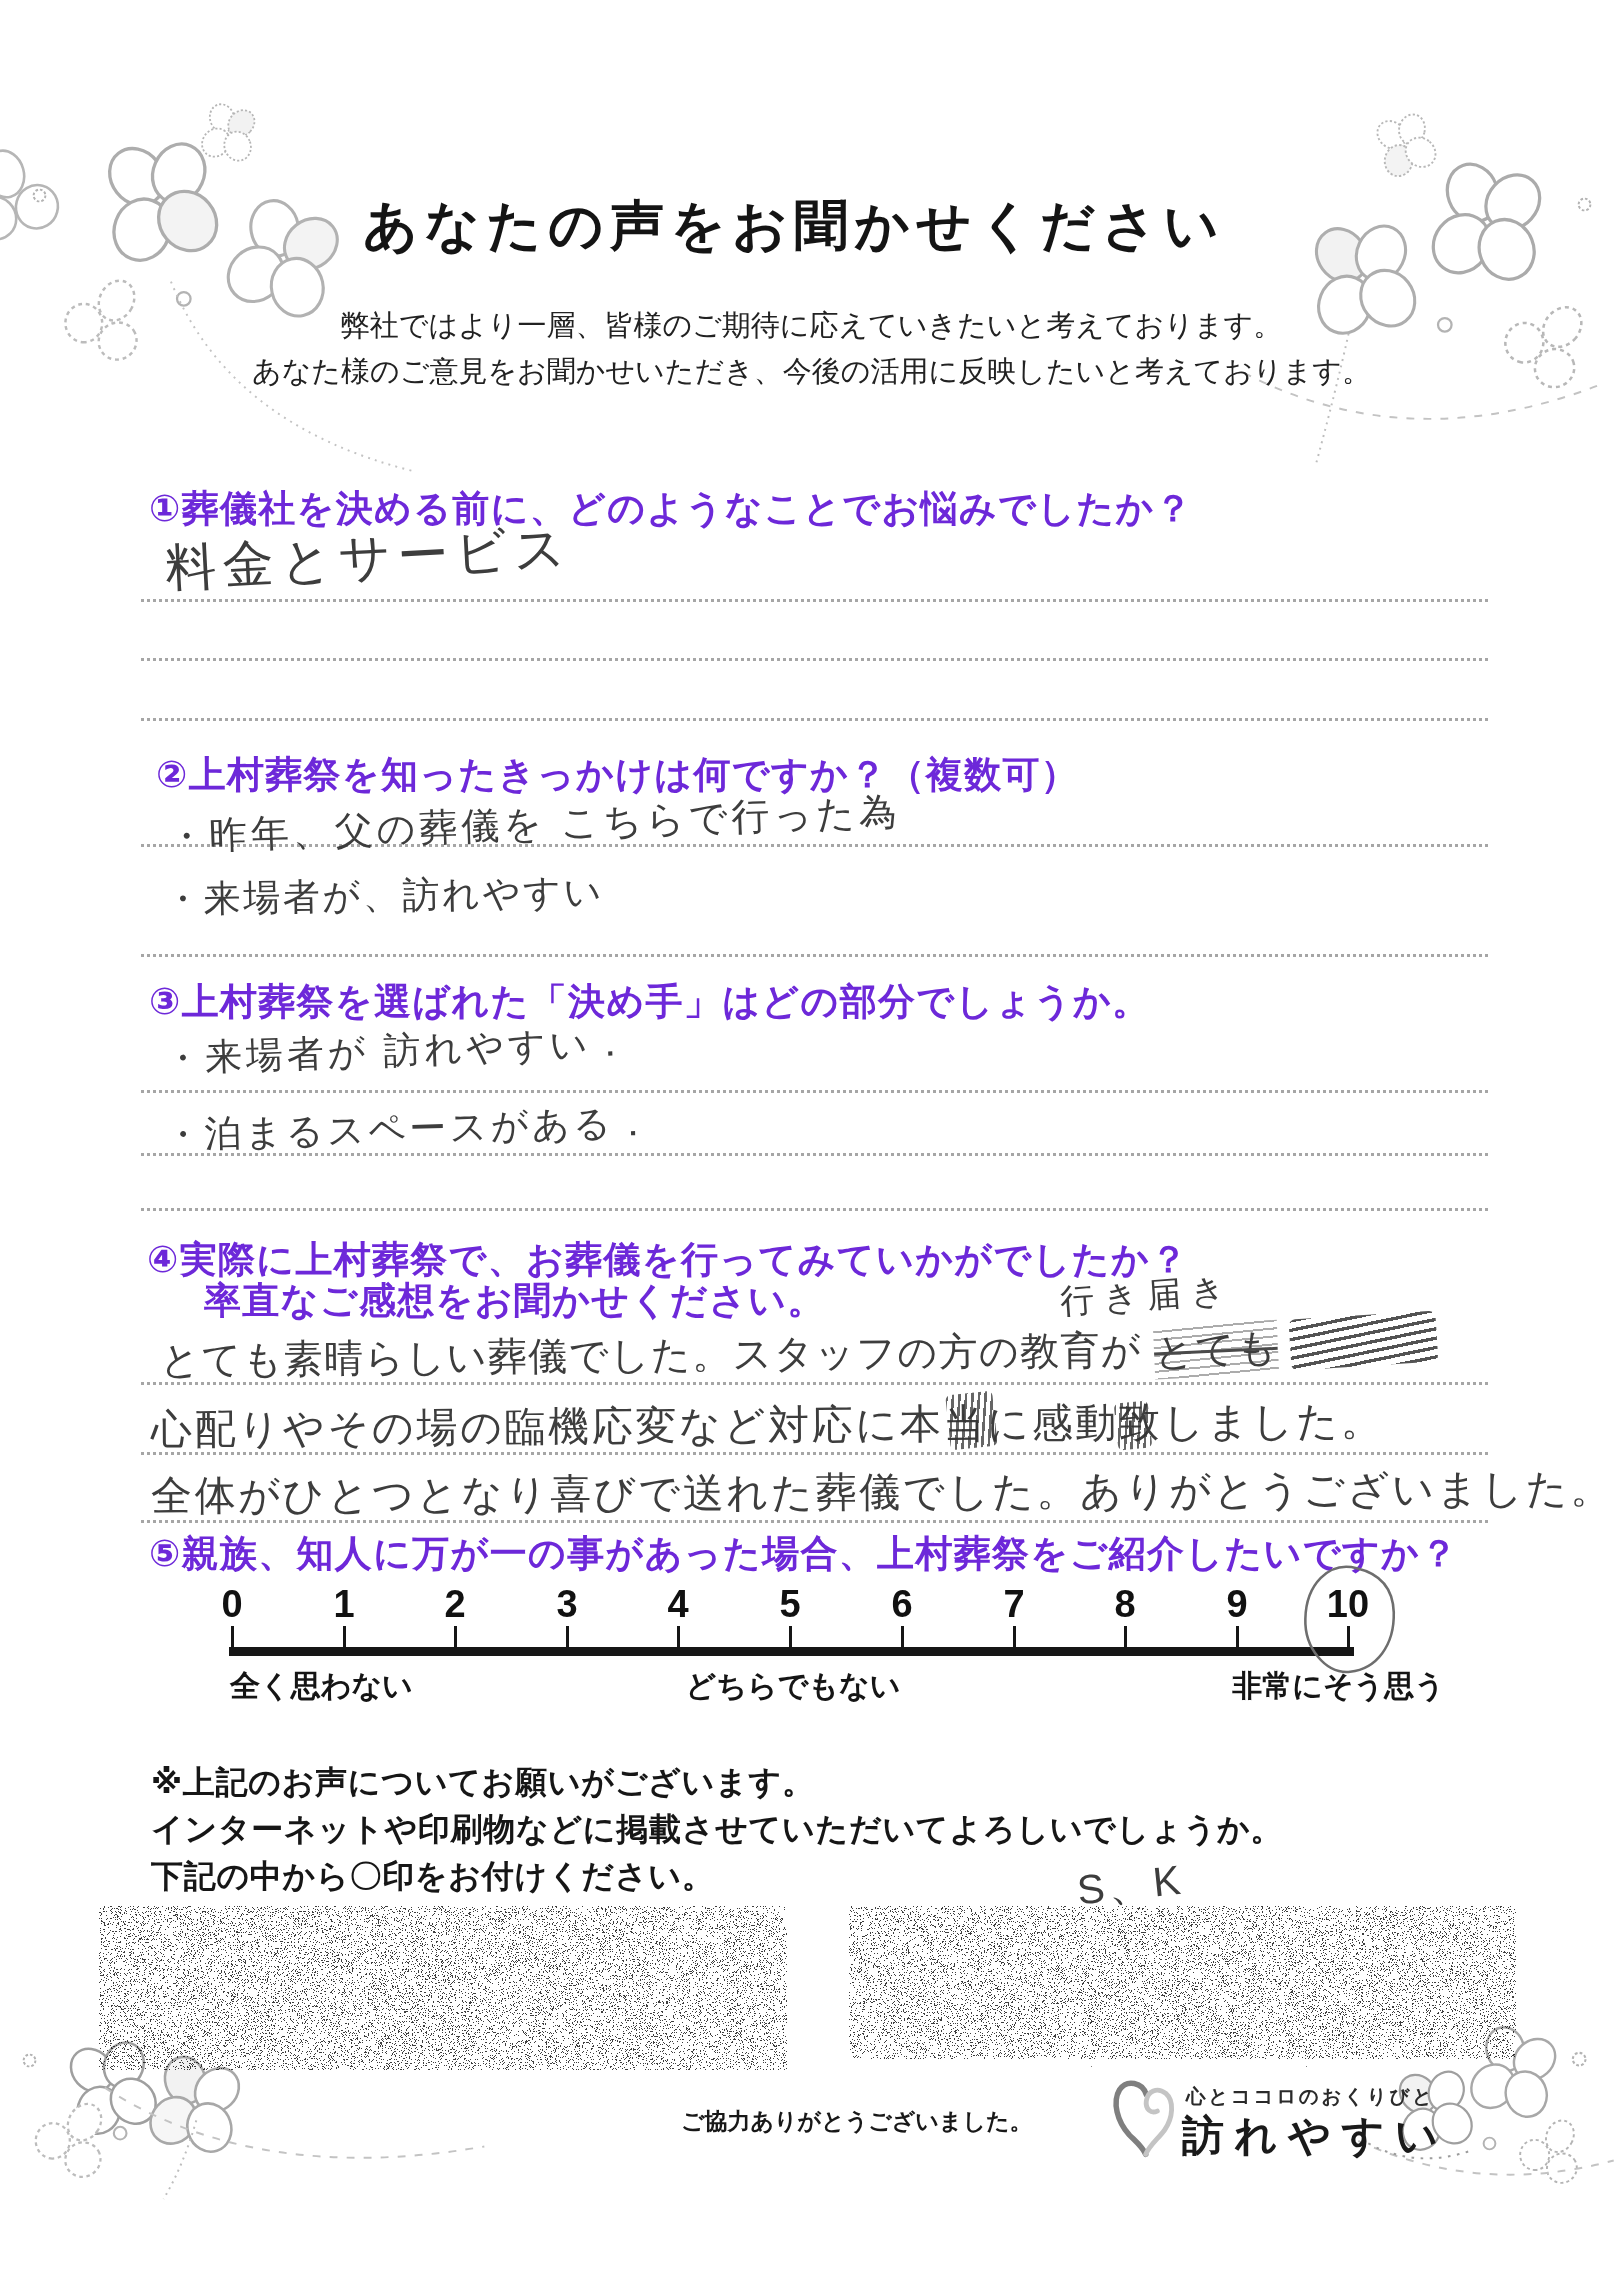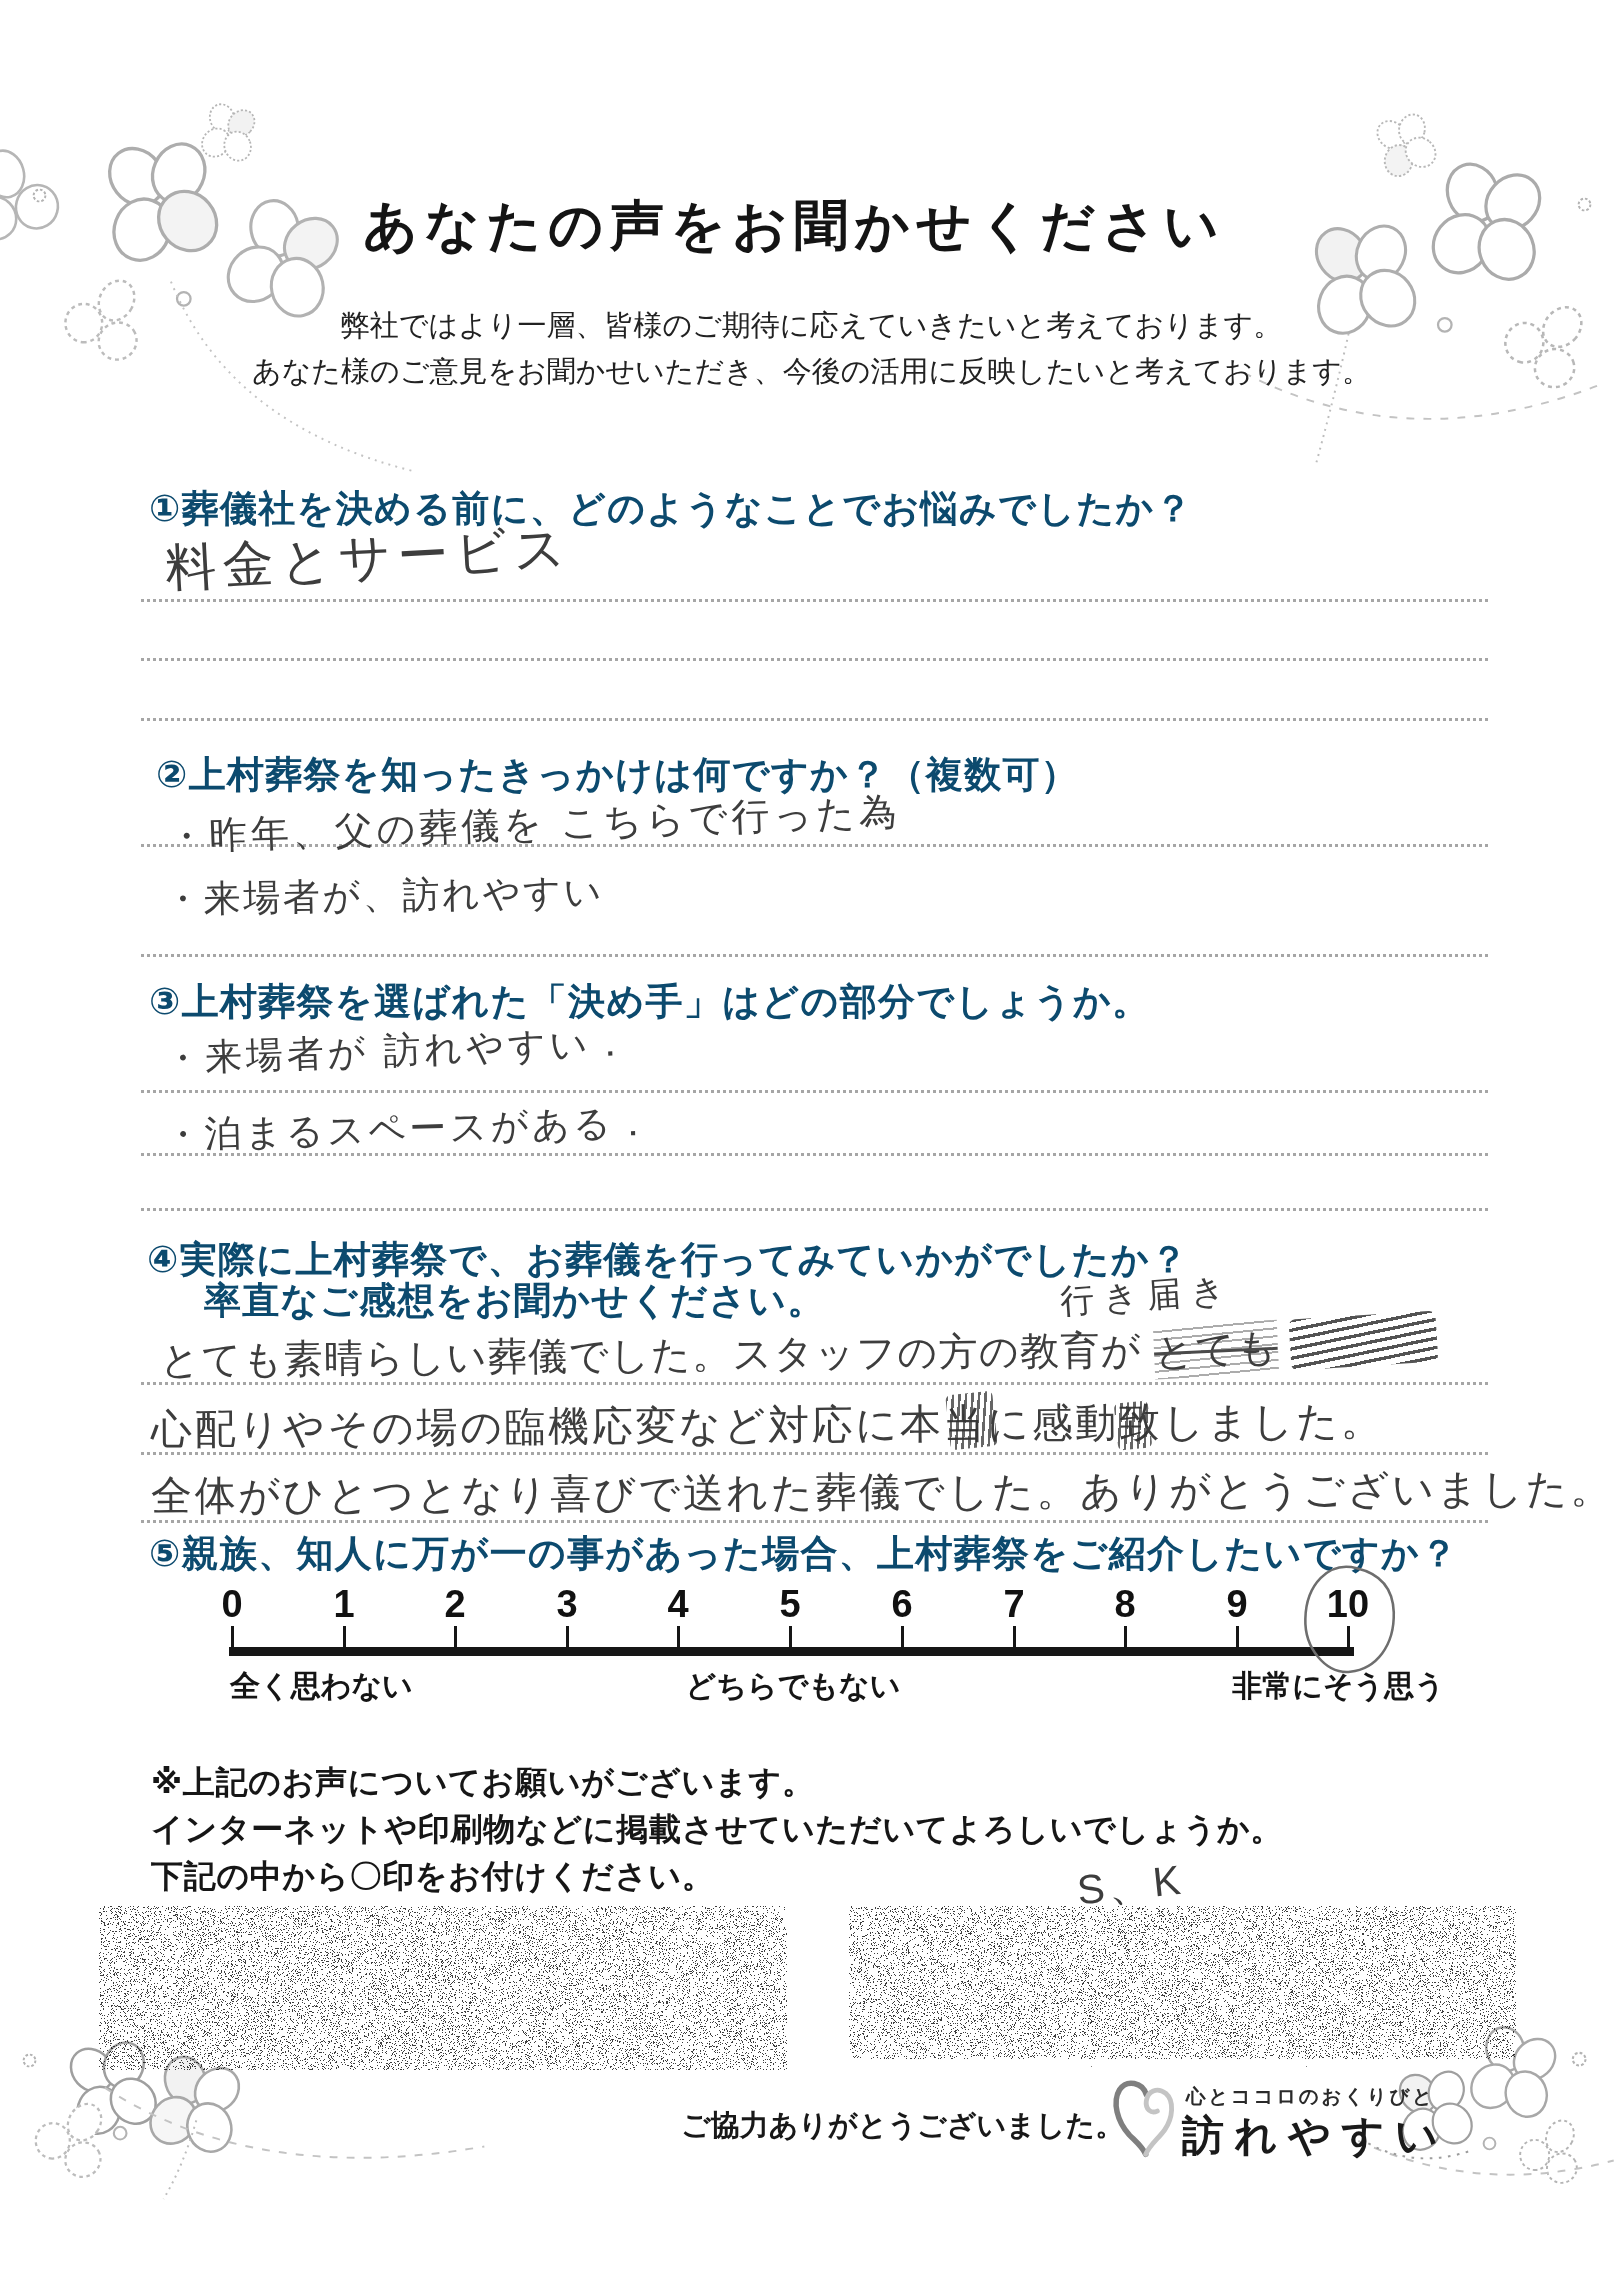--- a/index.html
+++ b/index.html
@@ -9,21 +9,21 @@
     margin:0 auto;
     background:#ffffff;
     overflow:hidden;
     font-family:"Liberation Sans","DejaVu Sans",sans-serif;
     color:#1b1b1b;
   }
   .abs{position:absolute;white-space:nowrap;}
   
   .title{font-size:54px;font-weight:bold;letter-spacing:6.5px;color:#141414;}
   .intro{left:0;right:0;text-align:center;font-size:29px;line-height:46px;color:#222;white-space:nowrap;}
-  .q-label{font-size:37px;font-weight:bold;letter-spacing:1.3px;color:#0c4a6e;}
+  .q-label{font-size:37px;font-weight:bold;letter-spacing:1.3px;color:#6d28d9;}
   .perm{font-size:32px;font-weight:bold;letter-spacing:0.7px;color:#161616;}
   
   .hw{color:#3d3d3d;font-weight:400;}
   .struck{text-decoration:line-through;text-decoration-thickness:3.3px;text-decoration-color:#4a4a4a;
           background:repeating-linear-gradient(177deg,transparent 0 5.9px,rgba(70,70,70,.45) 5.9px 7.9px);}
   .scribble{display:inline-block;vertical-align:-5.2px;border-radius:6.5px;
             background:repeating-linear-gradient(172deg,rgba(45,45,45,.82) 0 3.3px,rgba(255,255,255,0) 3.3px 9.2px);
             transform:rotate(-3deg);}
   .scribble-overlay{position:absolute;border-radius:5.2px;
             background:repeating-linear-gradient(100deg,rgba(50,50,50,.75) 0 2.6px,rgba(255,255,255,0) 2.6px 6.5px);
@@ -32,21 +32,21 @@
   .dot{position:absolute;left:141px;width:1347px;height:0;border-bottom:3.9px dotted #a6a6a6;}
   
   .scale{position:absolute;left:232px;top:1583px;width:1152px;height:124px;}
   .scale .num{position:absolute;top:0;width:55px;margin-left:-27.5px;text-align:center;
               font-size:38px;font-weight:bold;color:#111;}
   .scale .tick{position:absolute;top:43px;width:3.3px;height:23.6px;margin-left:-1.3px;background:#161616;}
   .scale .axis{position:absolute;left:-2.6px;top:64px;width:1125px;height:9.2px;background:#161616;}
   .scale-label{font-size:30px;font-weight:bold;color:#151515;}
   
   .fl,.ring,.tendril,.noise,.logo-heart,.sel-circle{position:absolute;}
-  .footer-thanks{font-size:29px;font-weight:bold;color:#181818;}
+  .footer-thanks{font-size:23px;font-weight:bold;color:#181818;}
   .brand-tag{font-size:19.6px;font-weight:bold;letter-spacing:2.6px;color:#2a2a2a;}
   .brand-name{font-size:42px;font-weight:bold;letter-spacing:10.5px;color:#1a1a1a;}
 </style>
 </head>
 <body>
 
 <div class="page">
 
   <svg class="fl" style="left:196px;top:101px;width:65px;height:65px;transform:rotate(12deg)" viewBox="0 0 124 124">
     <g fill="#fff" stroke="#b6b6b6" stroke-width="3.4" stroke-dasharray="4 4">

